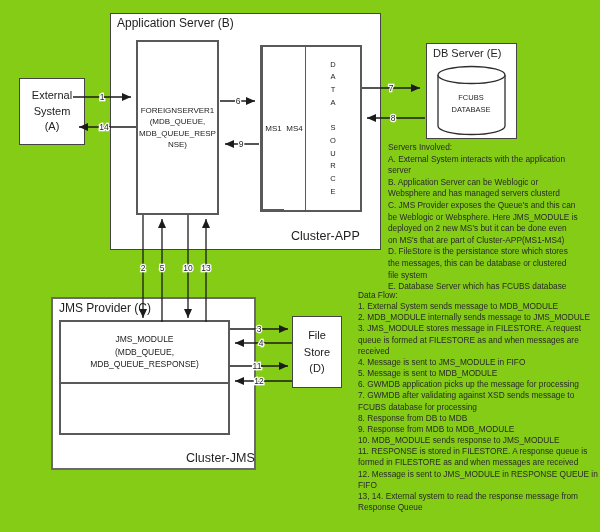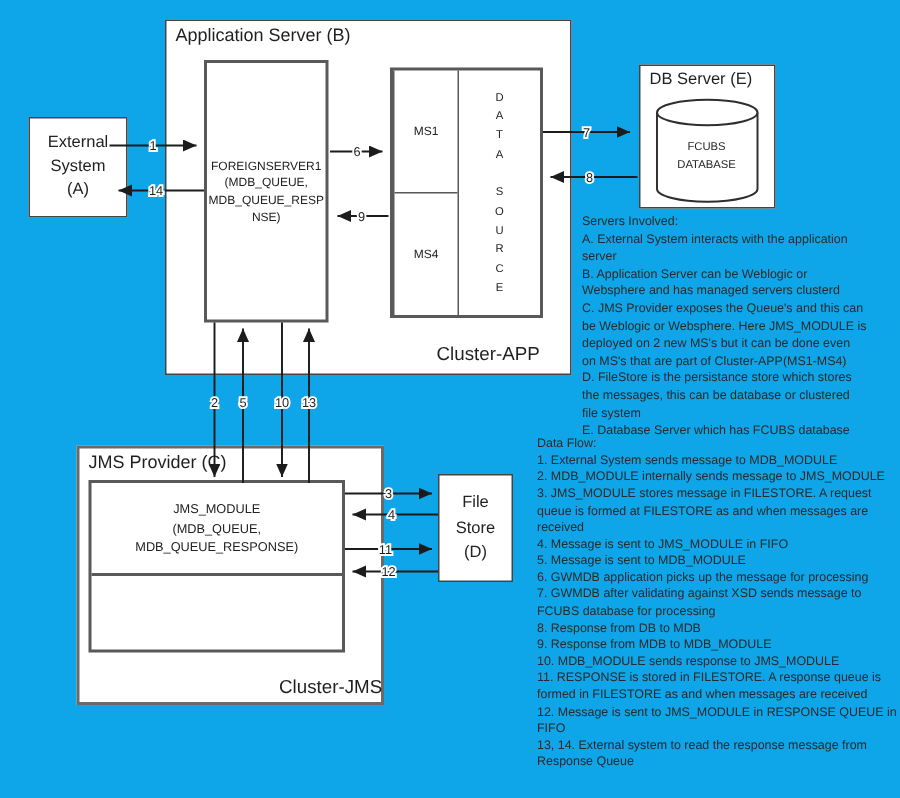--- a/index.html
+++ b/index.html
@@ -1,16 +1,16 @@
 <!DOCTYPE html>
 <html><head>
 <meta charset="utf-8">
 <style>
   html,body{margin:0;padding:0;background:#fff;}
-  #canvas{position:relative;width:600px;height:532px;background:#0ea5e9;overflow:hidden;
+  #canvas{position:relative;width:600px;height:532px;background:#84cc16;overflow:hidden;
           font-family:"Liberation Sans",sans-serif;color:#222;text-decoration:underline;}
   .box{position:absolute;box-sizing:border-box;background:#fff;border:1.5px solid #444;}
   .b2{border-width:2px;border-color:#595959;}
   .center{display:flex;align-items:center;justify-content:center;text-align:center;}
   .pre{white-space:pre;}
   .lbl{position:absolute;color:#1f1f1f;white-space:nowrap;}
   .title{position:absolute;left:6px;top:2px;font-size:12px;color:#1f1f1f;white-space:nowrap;}
   #svg-overlay{position:absolute;left:0;top:0;pointer-events:none;}
   .note{position:absolute;color:#2a2a2a;}
 </style>
@@ -28,21 +28,21 @@
 (A)</div>
 
   <div class="box b2" style="left:136px;top:40px;width:83px;height:175px;display:flex;flex-direction:column;">
     <div class="center pre" style="flex:1;font-size:8px;line-height:11.5px;">FOREIGNSERVER1
 (MDB_QUEUE,
 MDB_QUEUE_RESP
 NSE)</div>
   </div>
 
   <div class="box b2" style="left:260px;top:45px;width:102px;height:167px;display:flex;">
-    <div style="width:42px;border-left:1.5px solid #595959;display:flex;flex-direction:column;justify-content:space-between;">
+    <div style="width:42px;border-left:1.5px solid #595959;display:flex;flex-direction:row;justify-content:space-between;">
       <div class="center" style="flex:1;border-bottom:1.5px solid #595959;font-size:8px;">MS1</div>
       <div class="center" style="flex:1;font-size:8px;">MS4</div>
     </div>
     <div class="center pre" style="flex:1;border-left:1.5px solid #595959;font-size:7.5px;line-height:12.7px;">D
 A
 T
 A
 
 S
 O

